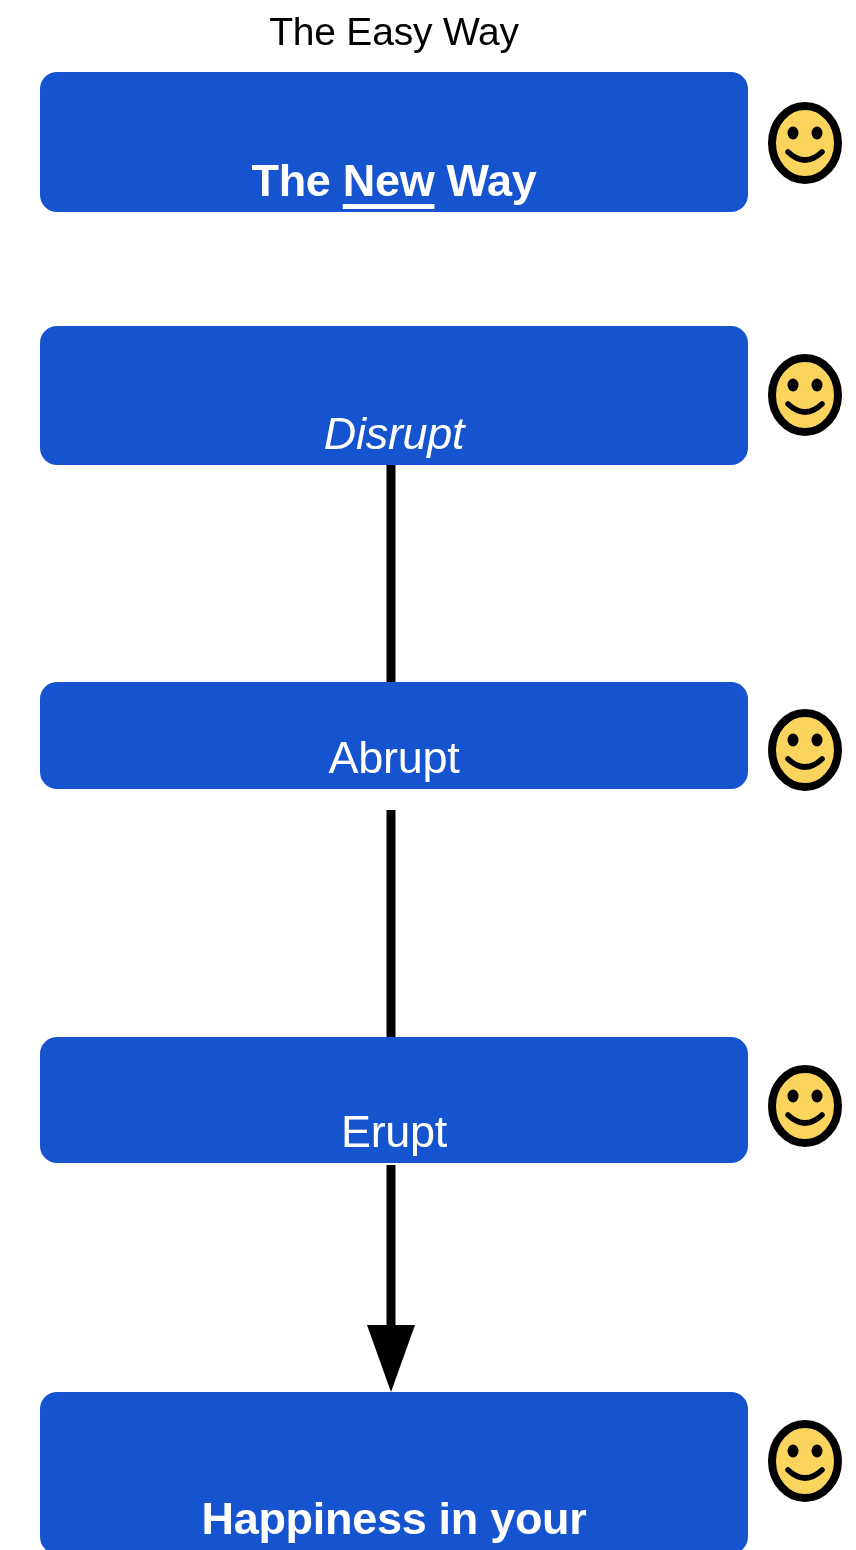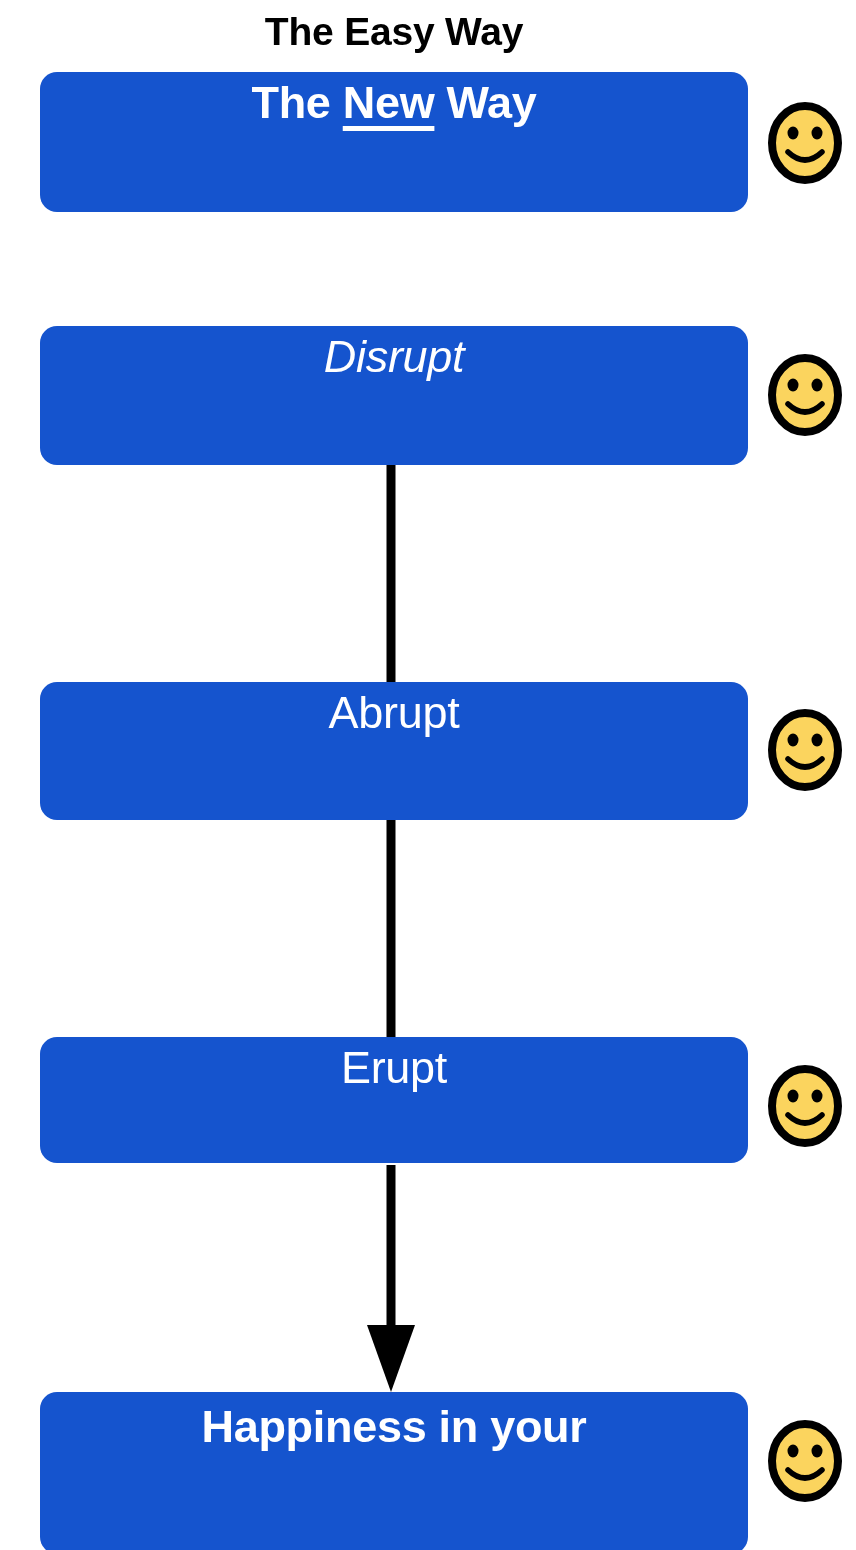--- a/index.html
+++ b/index.html
@@ -19,21 +19,21 @@
   }
 
   
   .diagram-title {
     position: absolute;
     left: 0;
     top: 10px;
     width: 788px;
     text-align: center;
     font-size: 39px;
-    font-weight: 700;
+    font-weight: 400;
     color: #000000;
     line-height: 44px;
     letter-spacing: -0.2px;
     white-space: nowrap;
   }
 
   
   .connector-layer {
     position: absolute;
     left: 0; top: 0;
@@ -42,21 +42,21 @@
   }
 
   
   .node {
     position: absolute;
     left: 40px;
     width: 708px;
     background: #1554CE;
     border-radius: 17px;
     display: flex;
-    align-items: flex-start;
+    align-items: flex-end;
     justify-content: center;
     box-sizing: border-box;
     padding: 4px 26px;
   }
   .node-label {
     color: #ffffff;
     text-align: center;
     font-size: 45px;
     font-weight: 400;
     line-height: 54px;
@@ -116,21 +116,21 @@
   </div>
   <div class="smiley" style="left:766px; top:352px;">
     <svg viewBox="0 0 78 86">
       <ellipse cx="39" cy="43" rx="33" ry="37" fill="#FBD45E" stroke="#000000" stroke-width="8"></ellipse>
       <ellipse cx="27" cy="33" rx="5.5" ry="6.5" fill="#000000"></ellipse>
       <ellipse cx="51" cy="33" rx="5.5" ry="6.5" fill="#000000"></ellipse>
       <path d="M22 52 Q39 68 56 52" fill="none" stroke="#000000" stroke-width="5.5" stroke-linecap="round"></path>
     </svg>
   </div>
 
-  <div class="node" style="top:682px; height:138px;">
+  <div class="node" style="top:682px; height:107px;">
     <div class="node-label">Abrupt</div>
   </div>
   <div class="smiley" style="left:766px; top:707px;">
     <svg viewBox="0 0 78 86">
       <ellipse cx="39" cy="43" rx="33" ry="37" fill="#FBD45E" stroke="#000000" stroke-width="8"></ellipse>
       <ellipse cx="27" cy="33" rx="5.5" ry="6.5" fill="#000000"></ellipse>
       <ellipse cx="51" cy="33" rx="5.5" ry="6.5" fill="#000000"></ellipse>
       <path d="M22 52 Q39 68 56 52" fill="none" stroke="#000000" stroke-width="5.5" stroke-linecap="round"></path>
     </svg>
   </div>

